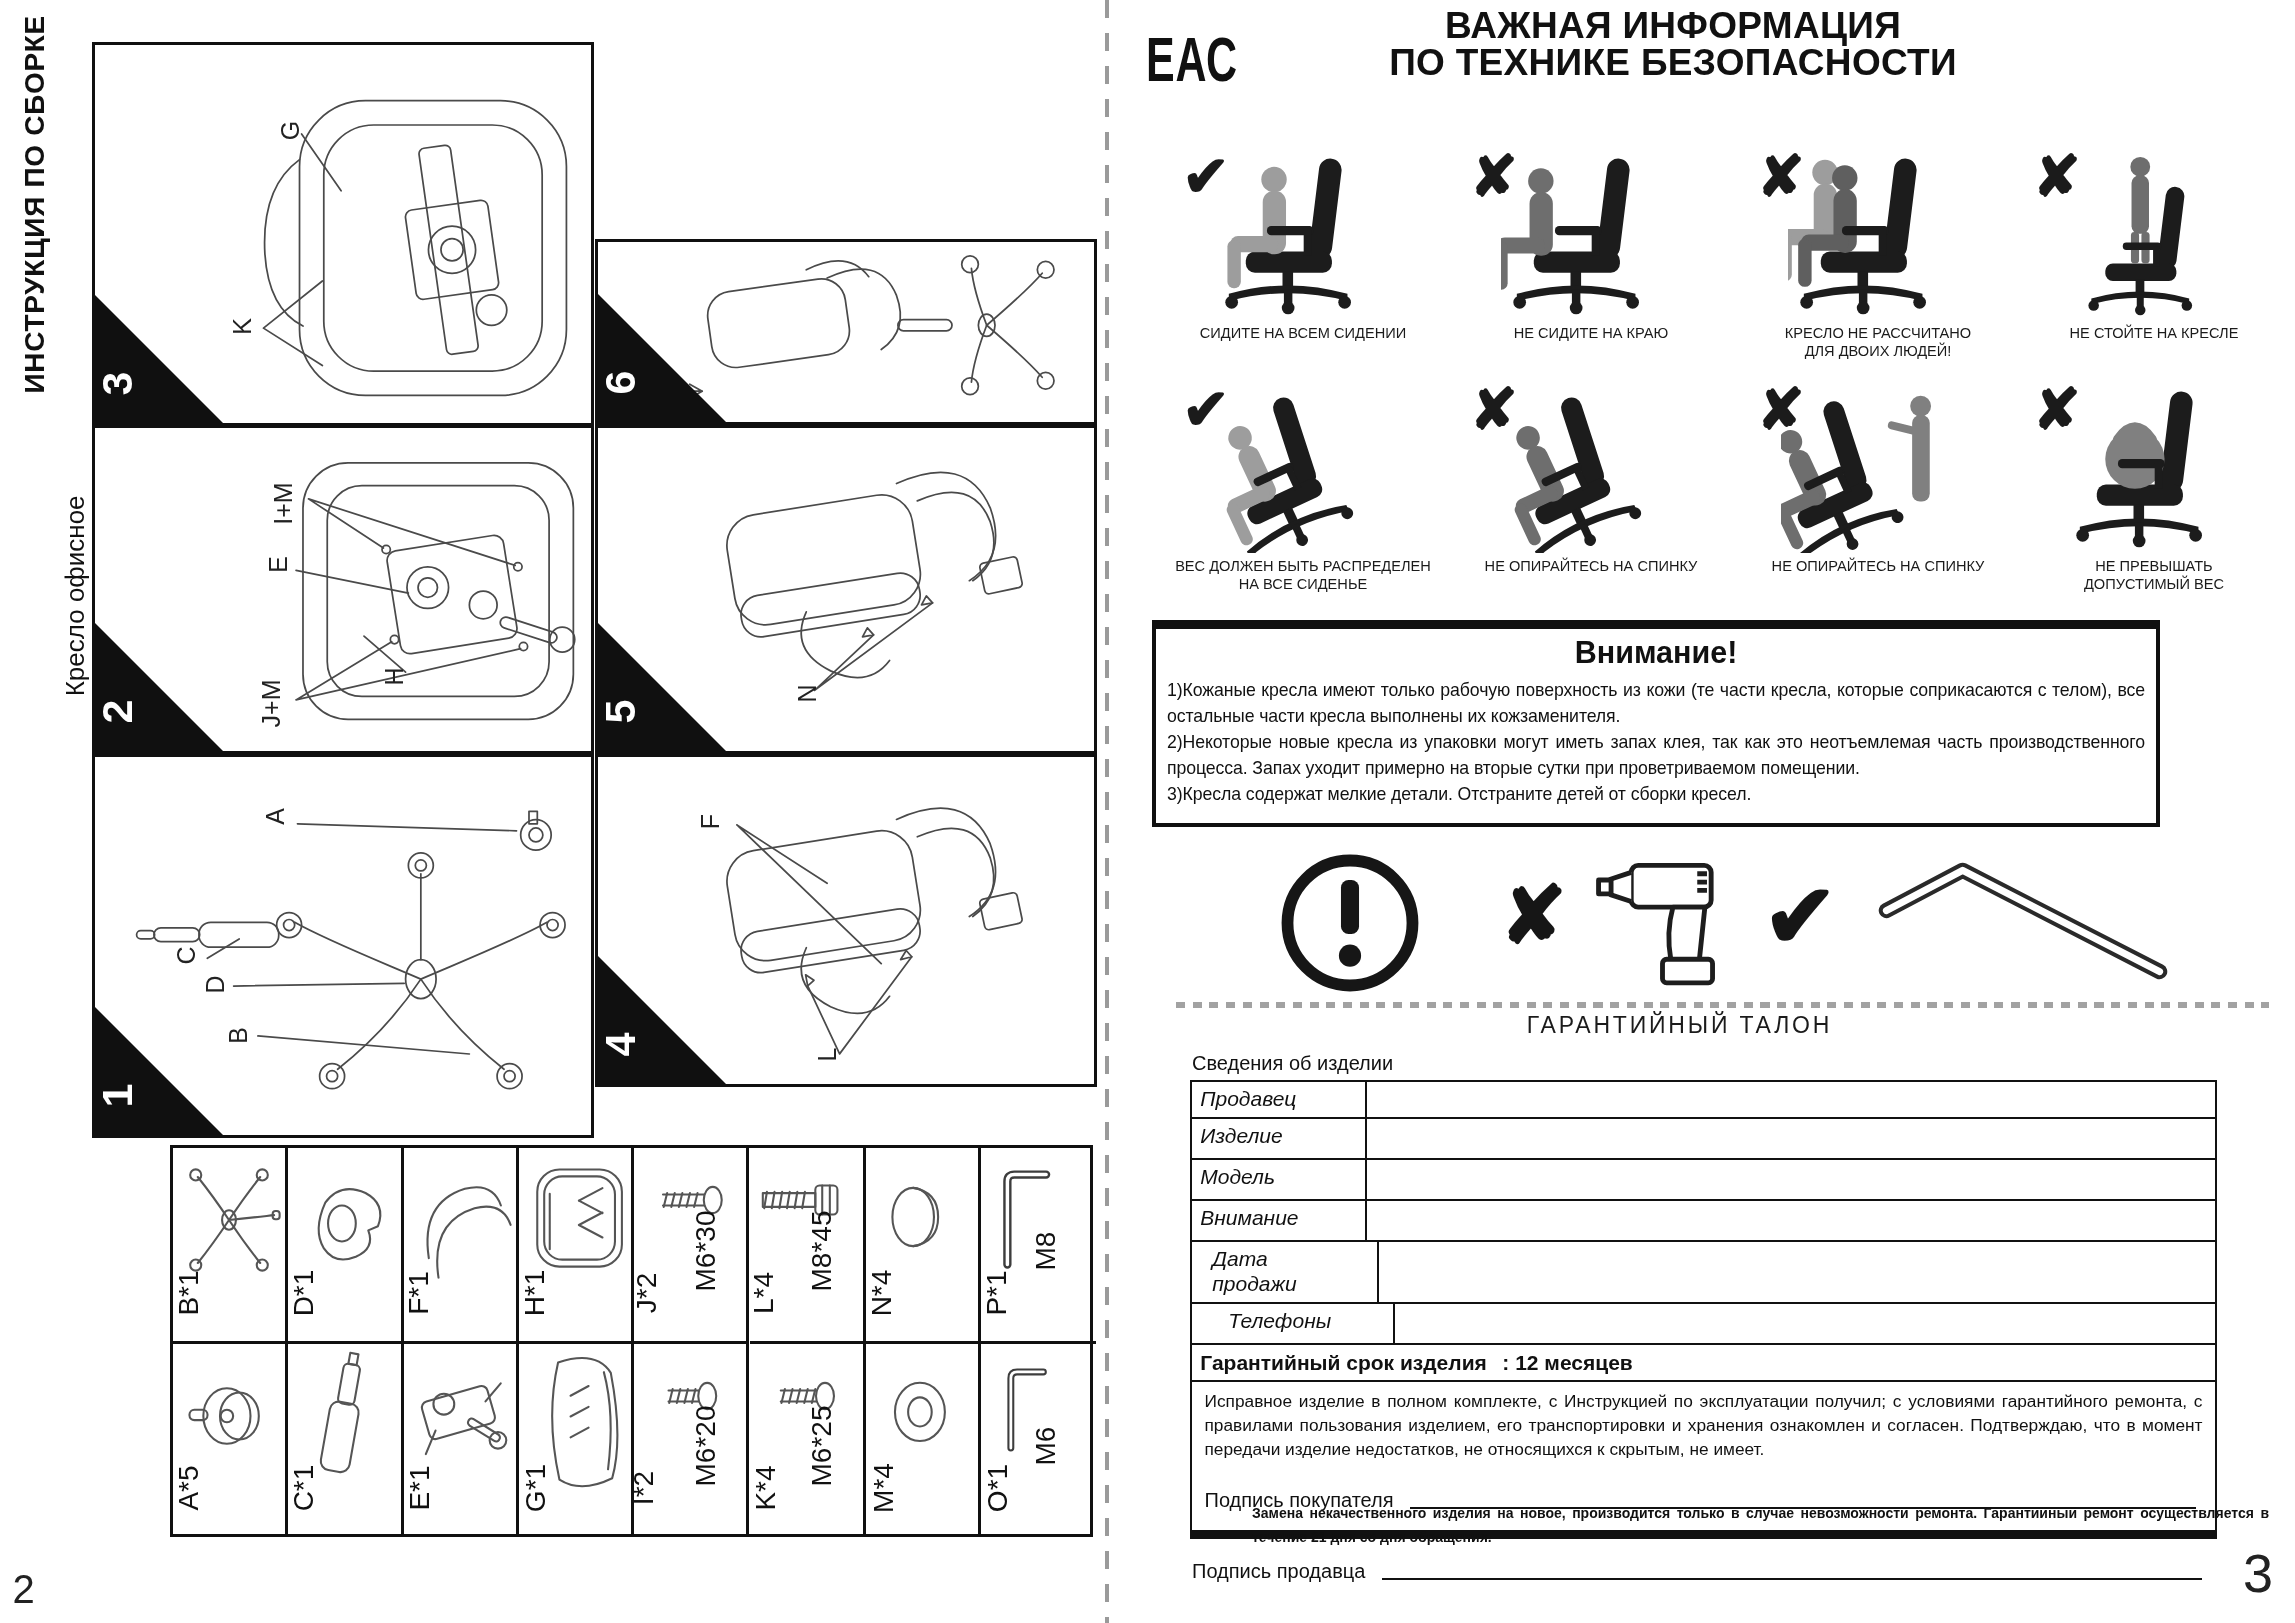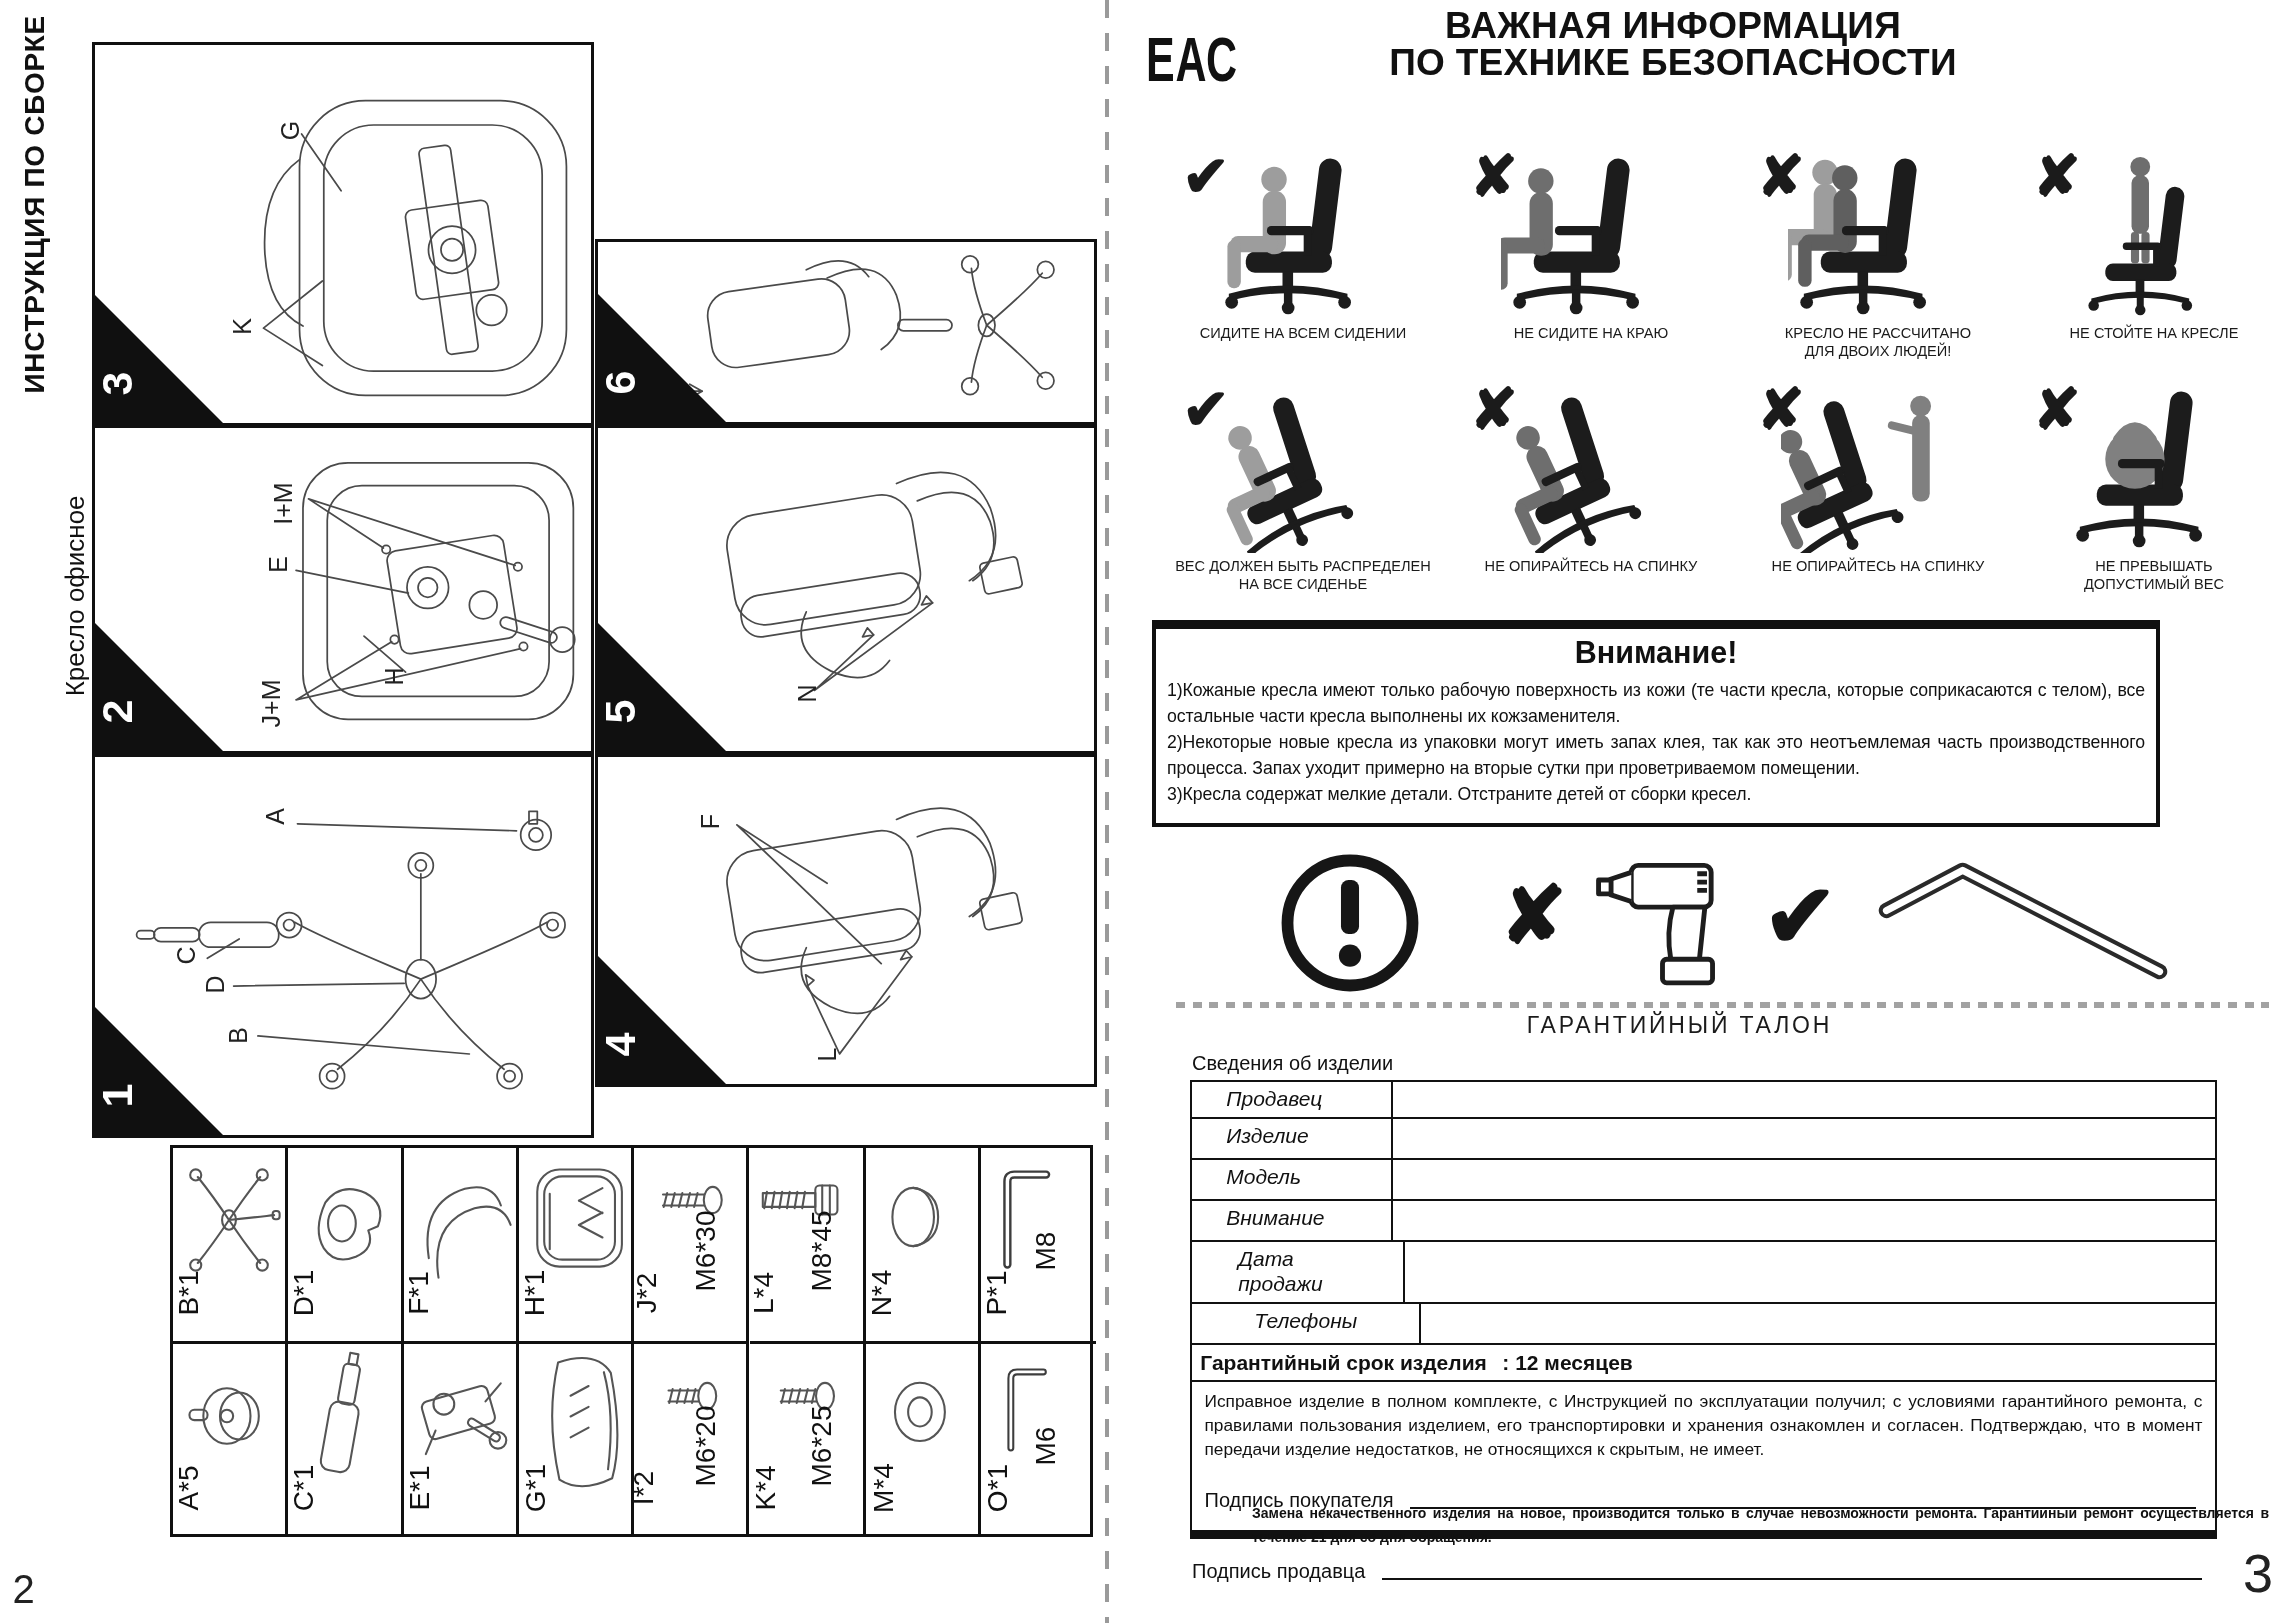--- a/index.html
+++ b/index.html
@@ -49,21 +49,21 @@
   .attention p{margin:0;padding:0 11px;font-size:17.7px;line-height:26px;text-align:justify;letter-spacing:-0.1px;}
   .bigmark{position:absolute;font-weight:bold;color:#161616;}
   .hdash{position:absolute;left:1176px;top:1002px;width:1093px;height:5.6px;
          background:repeating-linear-gradient(90deg,#a2a2a2 0 9px,transparent 9px 16.7px);}
   .gt-title{position:absolute;left:1263px;top:1012px;width:833px;text-align:center;
             font-size:23px;letter-spacing:2.8px;color:#1b1b1b;}
   .info-heading{position:absolute;left:1192px;top:1052px;font-size:20px;}
   .wtable{position:absolute;left:1190px;top:1080px;width:1027px;border:2.8px solid #111;box-sizing:border-box;background:#fff;}
   .wrow{display:flex;border-bottom:2.8px solid #111;}
   .wlabel{width:175px;box-sizing:border-box;border-right:2.1px solid #111;font-style:italic;
-          font-size:21px;padding:4.2px 0 2.8px 8.3px;white-space:pre-line;line-height:25px;margin-left:26px;}
+          font-size:21px;padding:4.2px 0 2.8px 8.3px;white-space:pre-line;line-height:25px;}
   .wvalue{flex:1;}
   .wterm{font-size:21px;font-weight:bold;padding:5.6px 0 5.6px 8.3px;border-bottom:2.8px solid #111;}
   .agree{padding:8.3px 12.5px 0 12.5px;}
   .agree p{margin:0;font-size:17.3px;line-height:23.6px;text-align:justify;}
   .signrow{display:flex;align-items:flex-end;margin:28px 0 18px 0;}
   .signlabel{font-size:20px;white-space:nowrap;}
   .signline{flex:1;border-bottom:2.1px solid #111;margin:0 7px 2.8px 16.7px;height:0.7px;}
   .wbottom{border-bottom:7px solid #111;}
   .repl{position:absolute;left:1252px;top:1502px;width:1017px;font-size:14px;font-weight:bold;
         line-height:23.6px;text-align:justify;}

